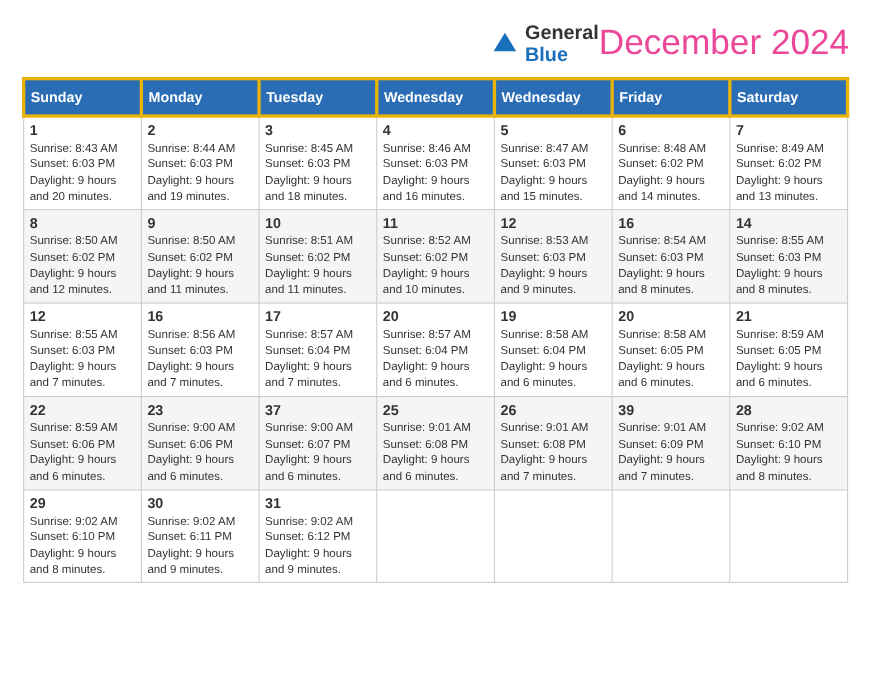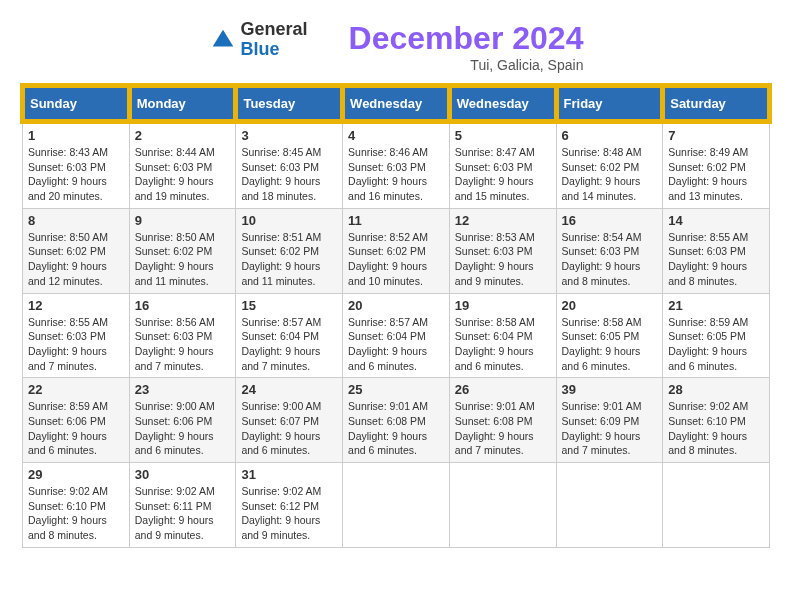--- a/index.html
+++ b/index.html
@@ -5,21 +5,21 @@
     * { box-sizing: border-box; margin: 0; padding: 0; }
     body {
       font-family: Arial, sans-serif;
       background: #fff;
       width: 792px;
       min-height: 612px;
       padding: 20px;
     }
     .header {
       display: flex;
-      justify-content: center;
+      justify-content: flex-end;
       align-items: flex-start;
       margin-bottom: 10px;
     }
     .logo {
       display: flex;
       align-items: center;
       gap: 4px;
     }
     .logo-text {
       font-size: 18px;
@@ -30,41 +30,40 @@
     .logo-blue { color: #1a6fba; margin-top: 28px; }
     .logo-icon {
       width: 28px;
       height: 28px;
     }
     .title-area {
       text-align: right;
     }
     .month-title {
       font-size: 32px;
-      font-weight: bold;
-      color: #8b5cf6;
-      margin-left: 41px;
+      font-weight: normal;
+      color: #ec4899;
     }
     .location {
       font-size: 14px;
       color: #555;
     }
     .calendar-table {
       width: 100%;
       border-collapse: collapse;
       font-size: 11px;
     }
     .calendar-table th {
       background-color: #2a6db5;
       color: #fff;
       padding: 8px 5px;
       text-align: left;
       font-size: 13px;
       font-weight: bold;
-      border: 5px solid #eab308;
+      border: 3px solid #eab308;
     }
     .calendar-table td {
       border: 1px solid #ccc;
       vertical-align: top;
       padding: 4px 5px;
       min-height: 80px;
       width: calc(100% / 7);
       background: #fff;
     }
     .calendar-table tr:nth-child(even) td {
@@ -97,21 +96,20 @@
     <svg class="logo-icon" viewBox="0 0 30 30">
       <polygon points="15,4 26,22 4,22" fill="#1a6fba"></polygon>
     </svg>
     <div class="logo-text">
       <span>General</span><br>
       <span class="logo-blue">Blue</span>
     </div>
   </div>
   <div class="title-area">
     <div class="month-title">December 2024</div>
-    <div class="location">Tui, Galicia, Spain</div>
   </div>
 </div>
 
 <table class="calendar-table">
   <thead>
     <tr>
     <th>Sunday</th>
         <th>Monday</th>
         <th>Tuesday</th>
         <th>Wednesday</th>
@@ -184,21 +182,21 @@
       <tr>
         <td>
           <span class="day-number">12</span>
           <div class="day-info">Sunrise: 8:55 AM<br>Sunset: 6:03 PM<br>Daylight: 9 hours and 7 minutes.</div>
         </td>
         <td>
           <span class="day-number">16</span>
           <div class="day-info">Sunrise: 8:56 AM<br>Sunset: 6:03 PM<br>Daylight: 9 hours and 7 minutes.</div>
         </td>
         <td>
-          <span class="day-number">15</span>
+          <span class="day-number">17</span>
           <div class="day-info">Sunrise: 8:57 AM<br>Sunset: 6:04 PM<br>Daylight: 9 hours and 7 minutes.</div>
         </td>
         <td>
           <span class="day-number">20</span>
           <div class="day-info">Sunrise: 8:57 AM<br>Sunset: 6:04 PM<br>Daylight: 9 hours and 6 minutes.</div>
         </td>
         <td>
           <span class="day-number">19</span>
           <div class="day-info">Sunrise: 8:58 AM<br>Sunset: 6:04 PM<br>Daylight: 9 hours and 6 minutes.</div>
         </td>
@@ -214,21 +212,21 @@
       <tr>
         <td>
           <span class="day-number">22</span>
           <div class="day-info">Sunrise: 8:59 AM<br>Sunset: 6:06 PM<br>Daylight: 9 hours and 6 minutes.</div>
         </td>
         <td>
           <span class="day-number">23</span>
           <div class="day-info">Sunrise: 9:00 AM<br>Sunset: 6:06 PM<br>Daylight: 9 hours and 6 minutes.</div>
         </td>
         <td>
-          <span class="day-number">24</span>
+          <span class="day-number">37</span>
           <div class="day-info">Sunrise: 9:00 AM<br>Sunset: 6:07 PM<br>Daylight: 9 hours and 6 minutes.</div>
         </td>
         <td>
           <span class="day-number">25</span>
           <div class="day-info">Sunrise: 9:01 AM<br>Sunset: 6:08 PM<br>Daylight: 9 hours and 6 minutes.</div>
         </td>
         <td>
           <span class="day-number">26</span>
           <div class="day-info">Sunrise: 9:01 AM<br>Sunset: 6:08 PM<br>Daylight: 9 hours and 7 minutes.</div>
         </td>

